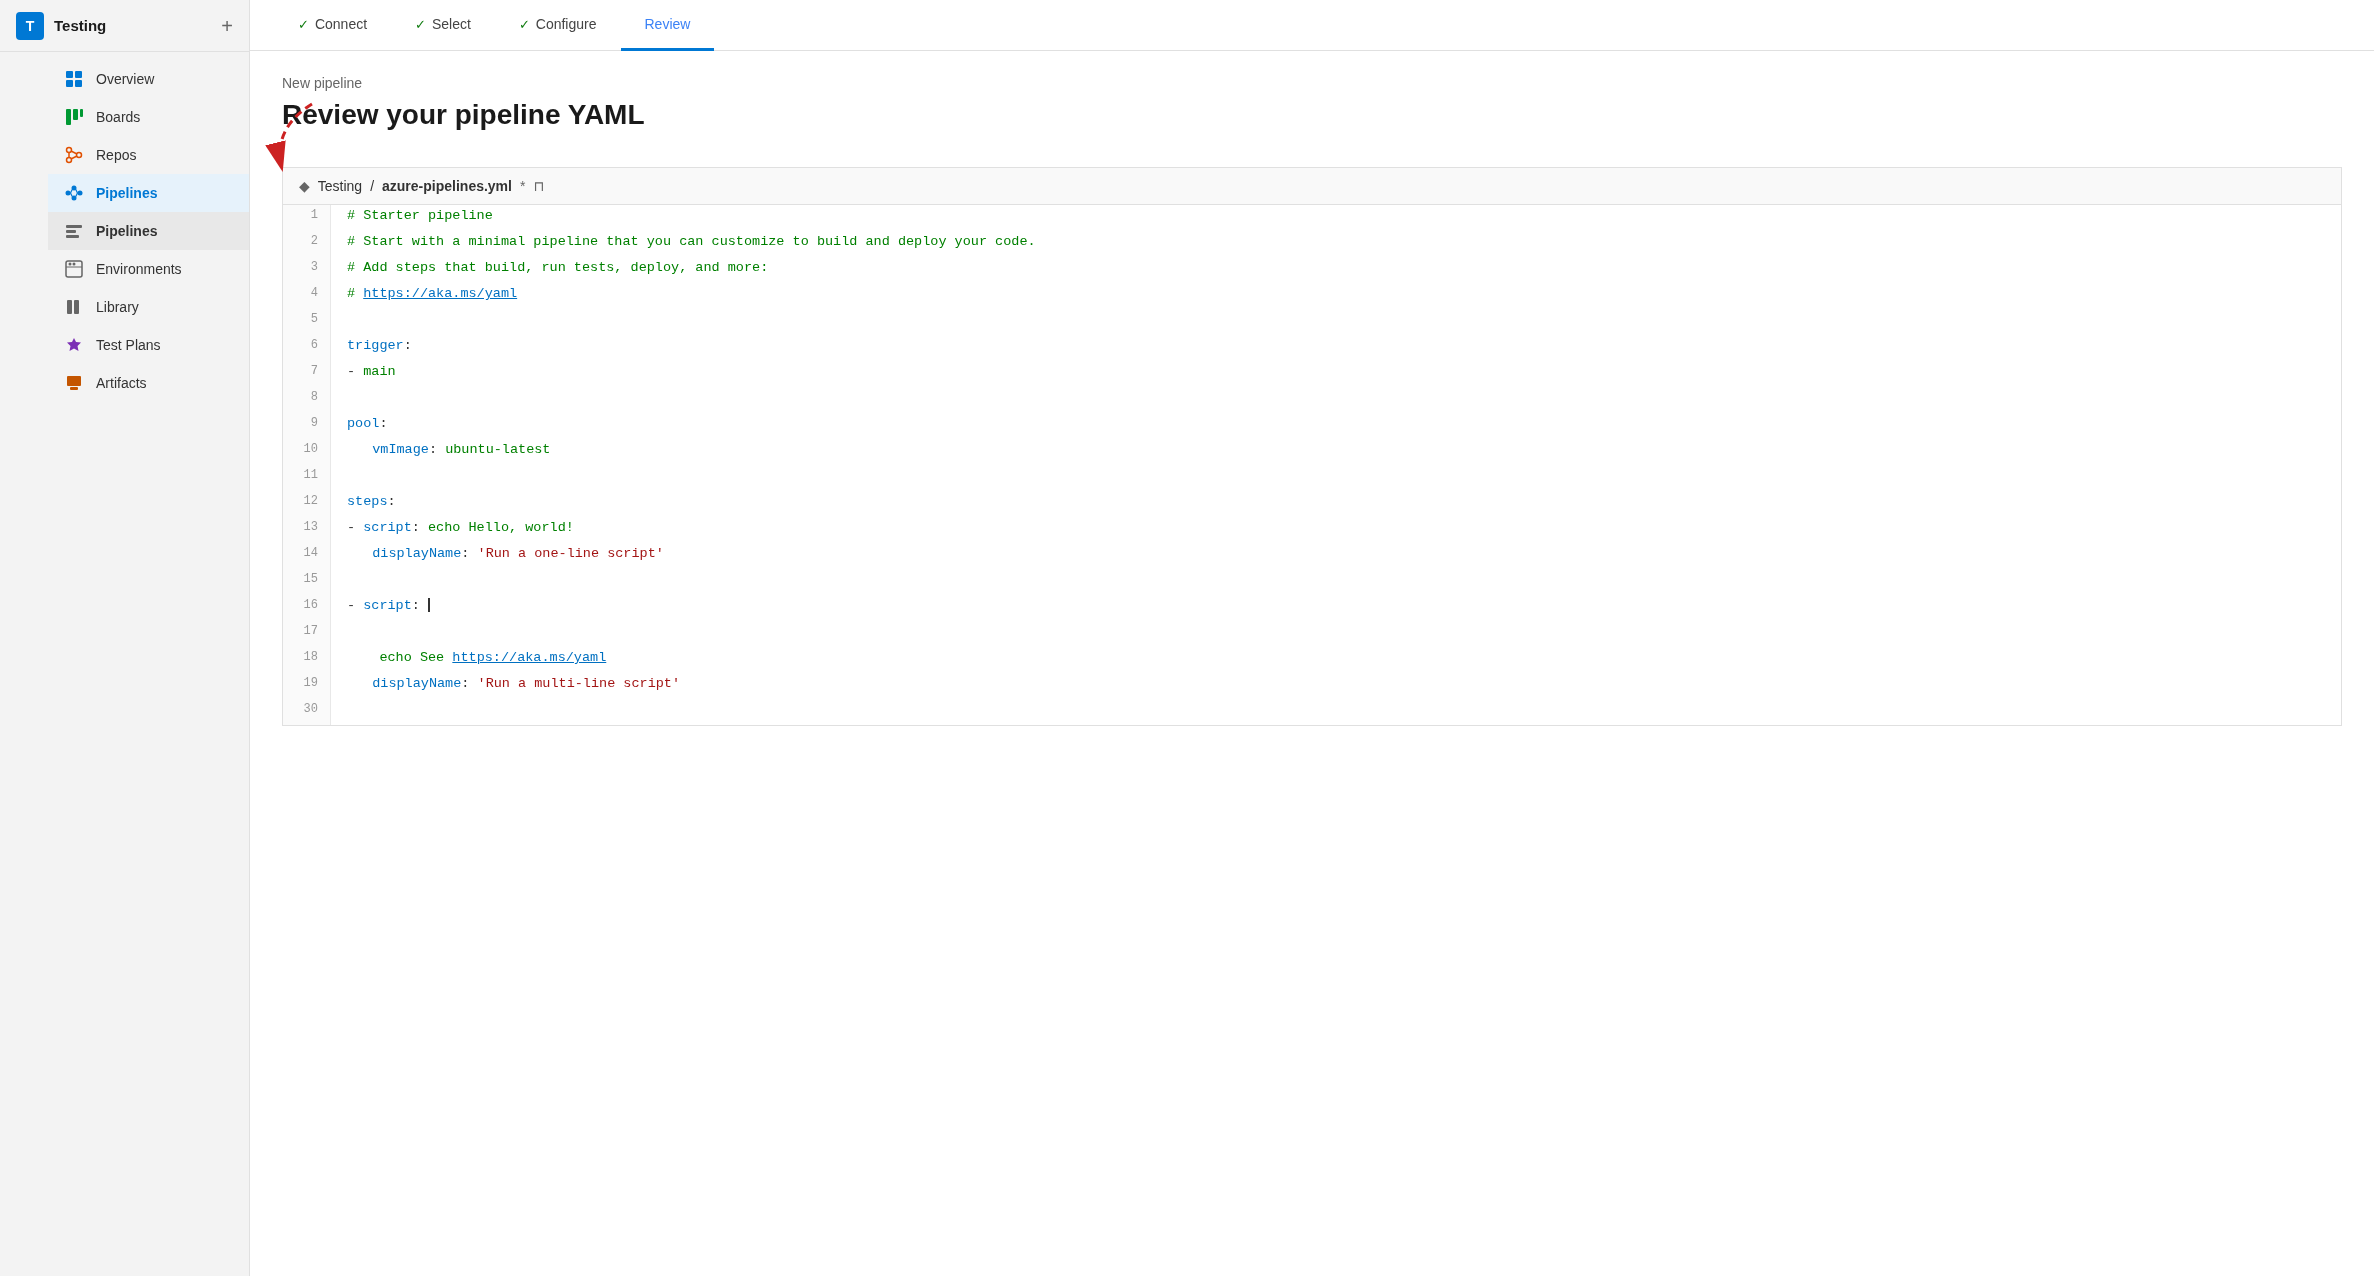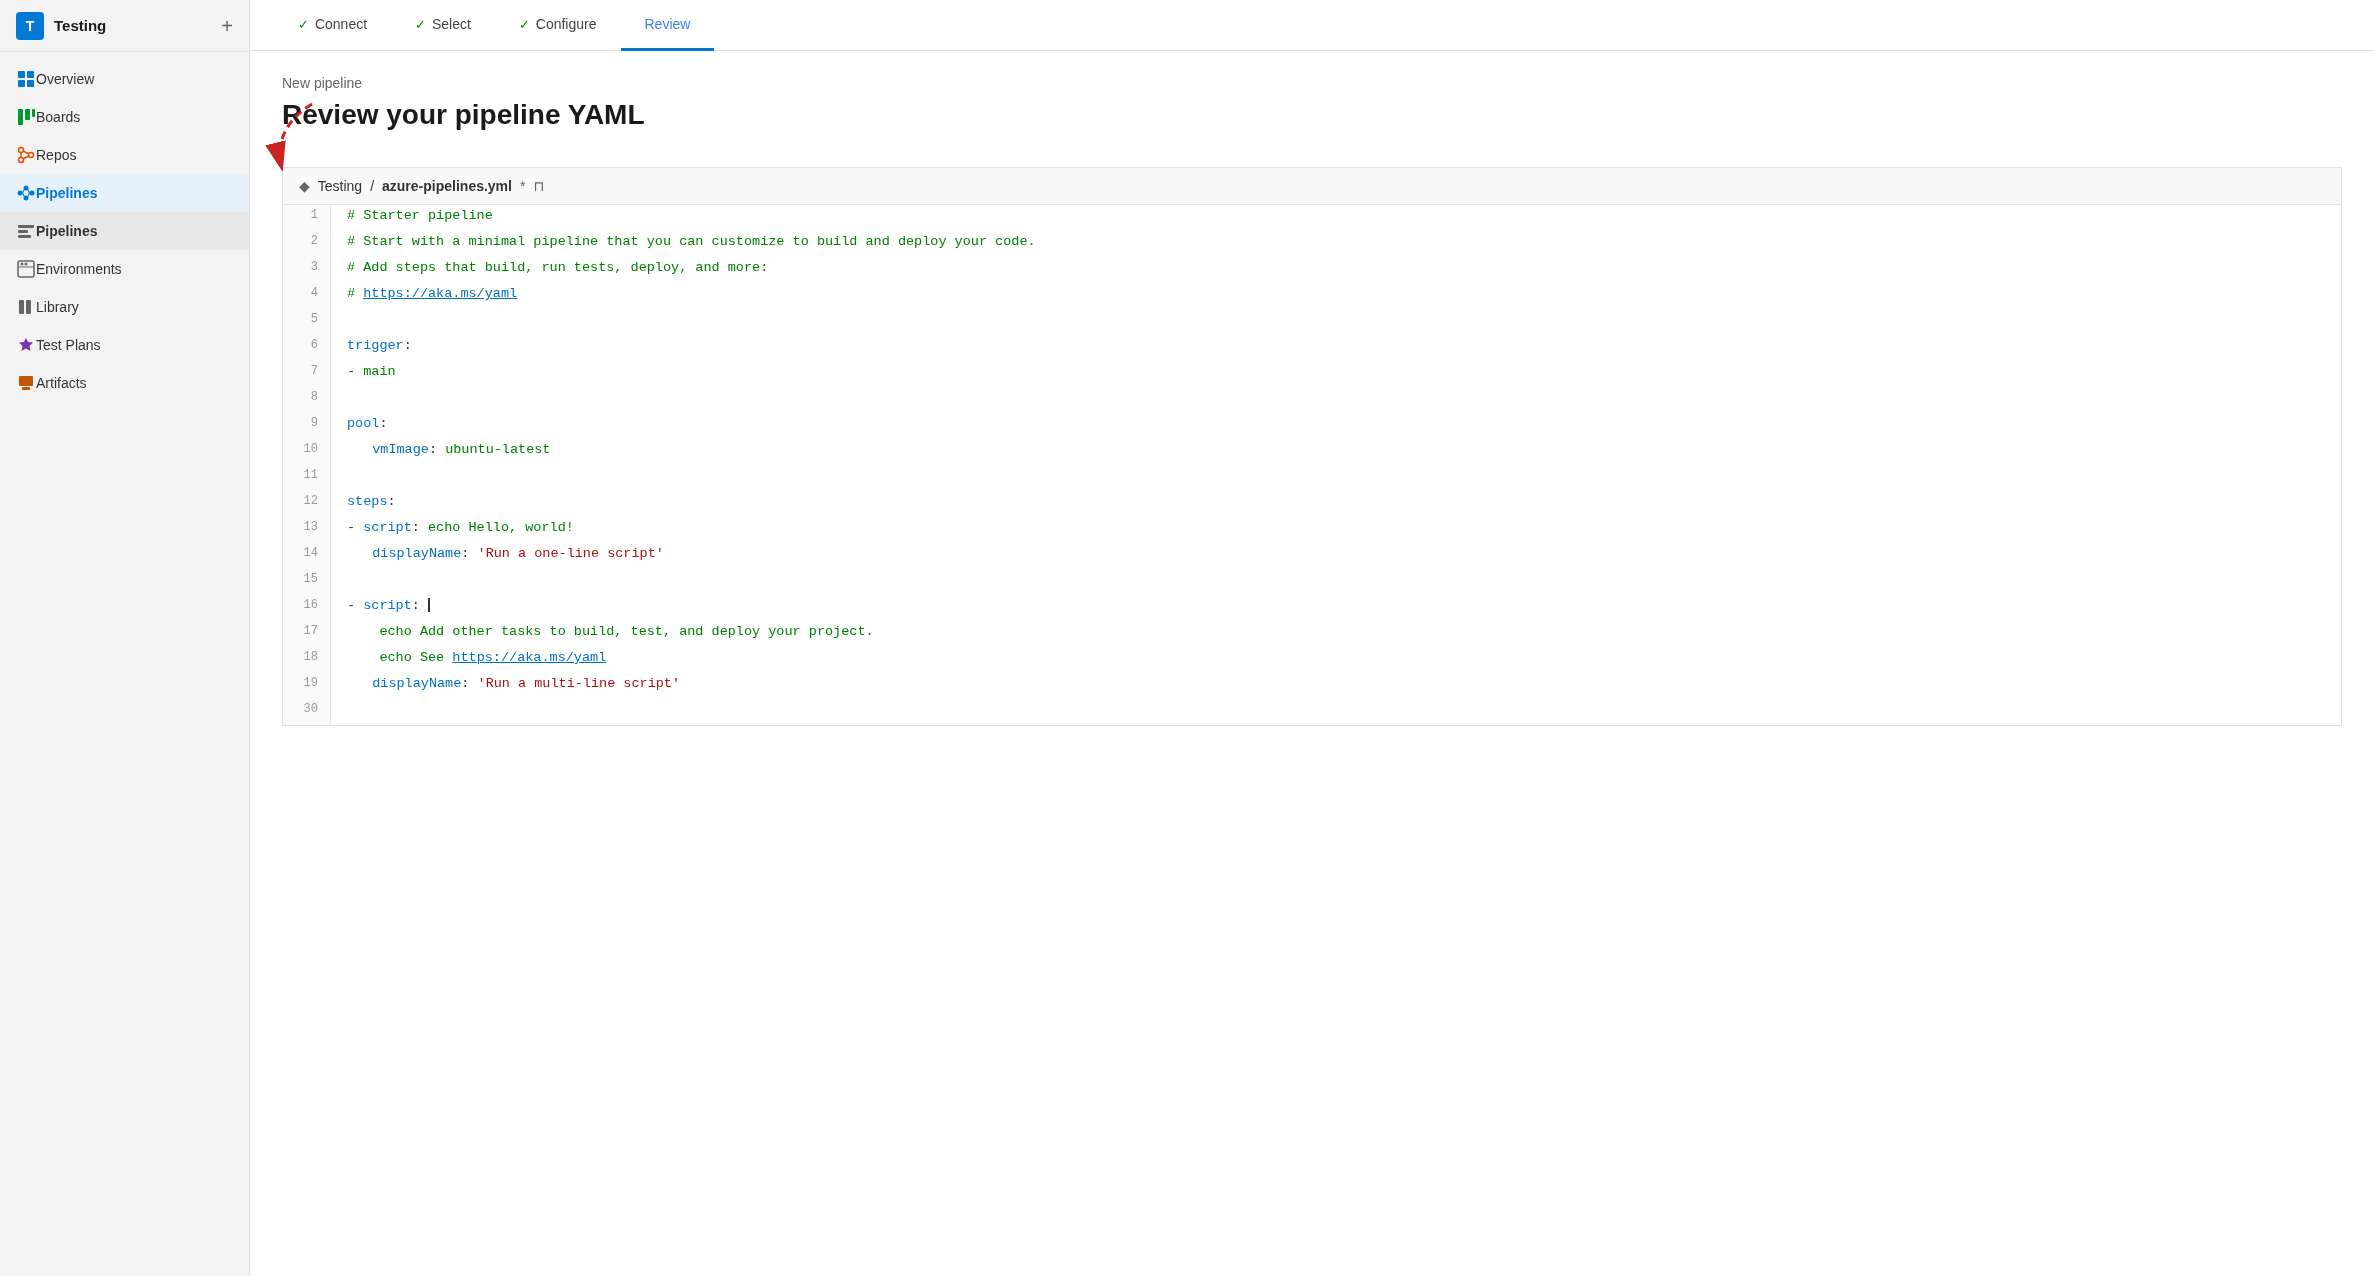--- a/index.html
+++ b/index.html
@@ -51,26 +51,27 @@
     }
     .sidebar-nav {
       padding: 8px 0;
       flex: 1;
       overflow-y: auto;
     }
     .nav-item {
       display: flex;
       align-items: center;
       padding: 9px 16px;
-      gap: 0;
+      gap: 12px;
       cursor: pointer;
       font-size: 14px;
       color: #333;
       text-decoration: none;
       border-radius: 0;
+      margin-left: 48px;
     }
     .nav-item.active { background: #e6f2fb; font-weight: 600; color: #0078d4; }
     .nav-item.section-active { background: #e8e8e8; font-weight: 600; }
     .nav-icon {
       width: 20px;
       height: 20px;
       display: flex;
       align-items: center;
       justify-content: center;
       flex-shrink: 0;
@@ -441,21 +442,20 @@
         <span class="line-content"> </span>
       </div>
 
       <div class="code-line">
         <span class="line-number">16</span>
         <span class="line-content"><span class="dash">- </span><span class="key">script</span><span>: </span><span class="cursor"></span></span>
       </div>
 
       <div class="code-line">
         <span class="line-number">17</span>
-        <span class="line-content">    <span class="value">echo Add other tasks to build, test, and deploy your project.</span></span>
       </div>
 
       <div class="code-line">
         <span class="line-number">18</span>
         <span class="line-content">    <span class="value">echo See </span><span class="link">https://aka.ms/yaml</span></span>
       </div>
 
       <div class="code-line">
         <span class="line-number">19</span>
         <span class="line-content">  <span class="indent-guide"></span><span class="key">displayName</span><span>: </span><span class="string-val">'Run a multi-line script'</span></span>

